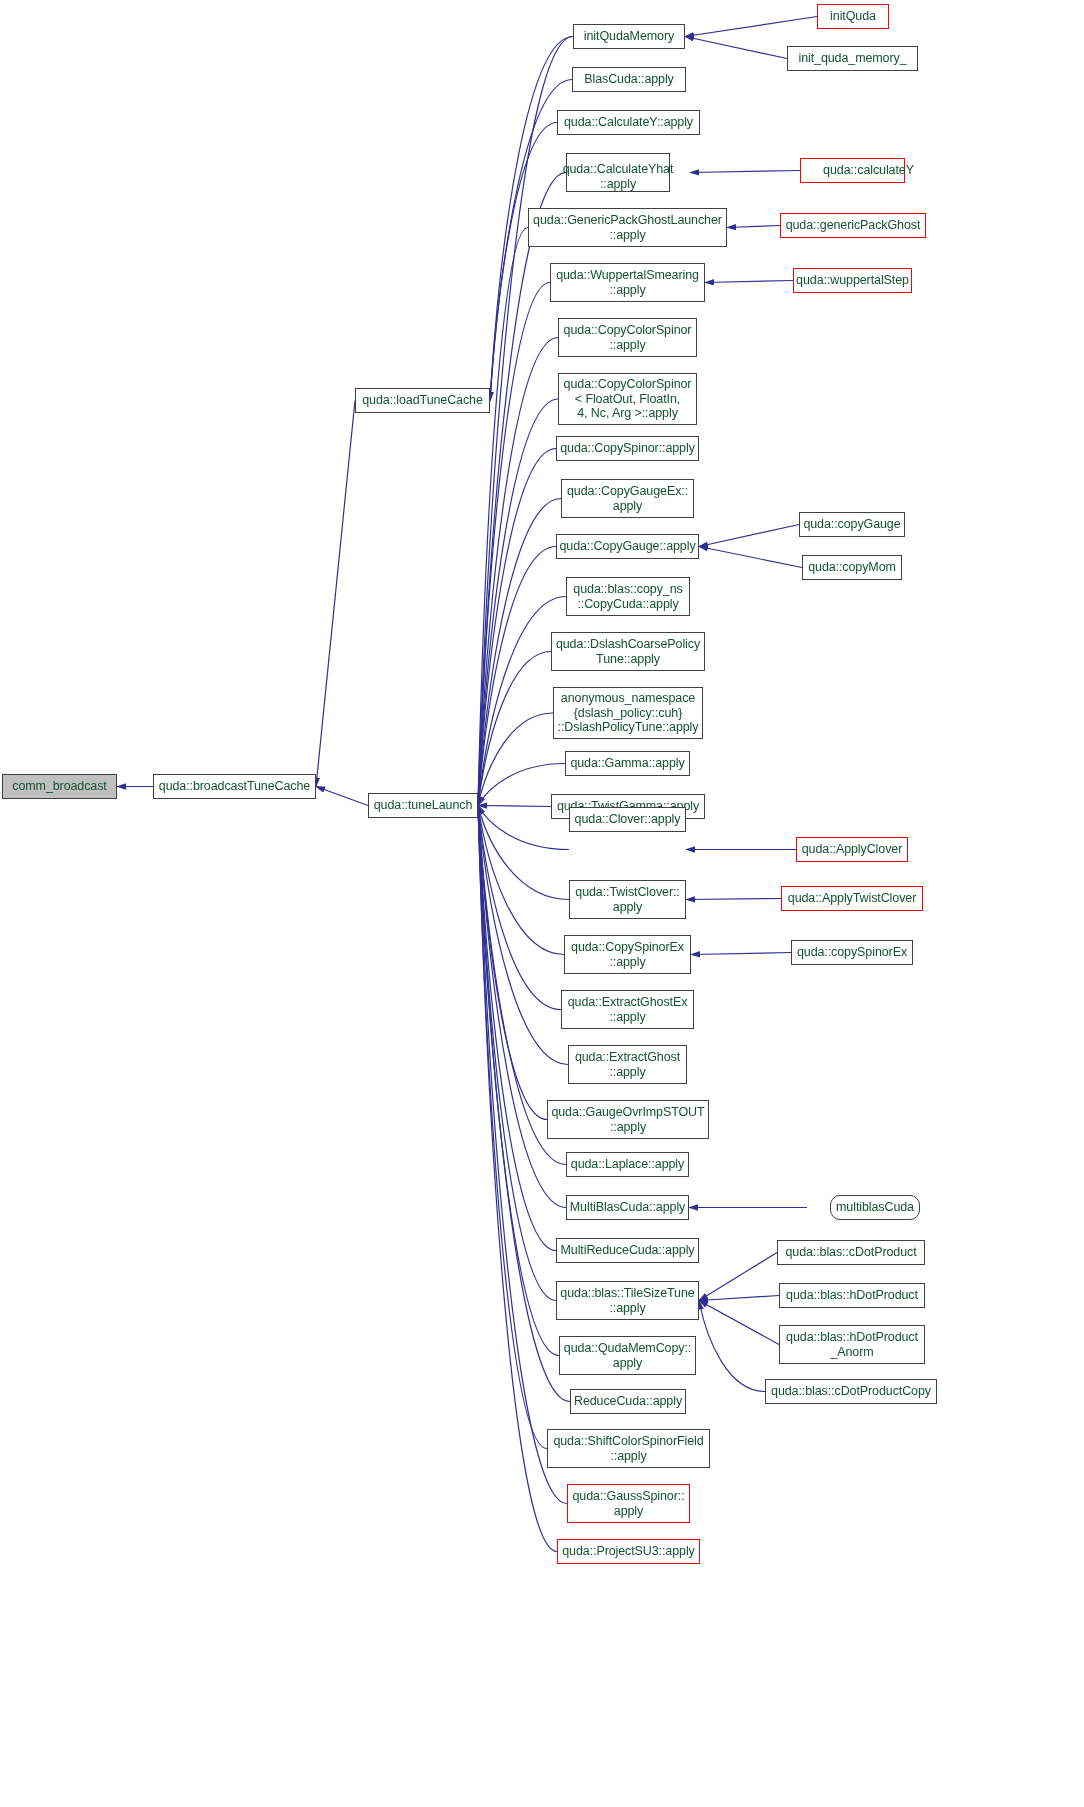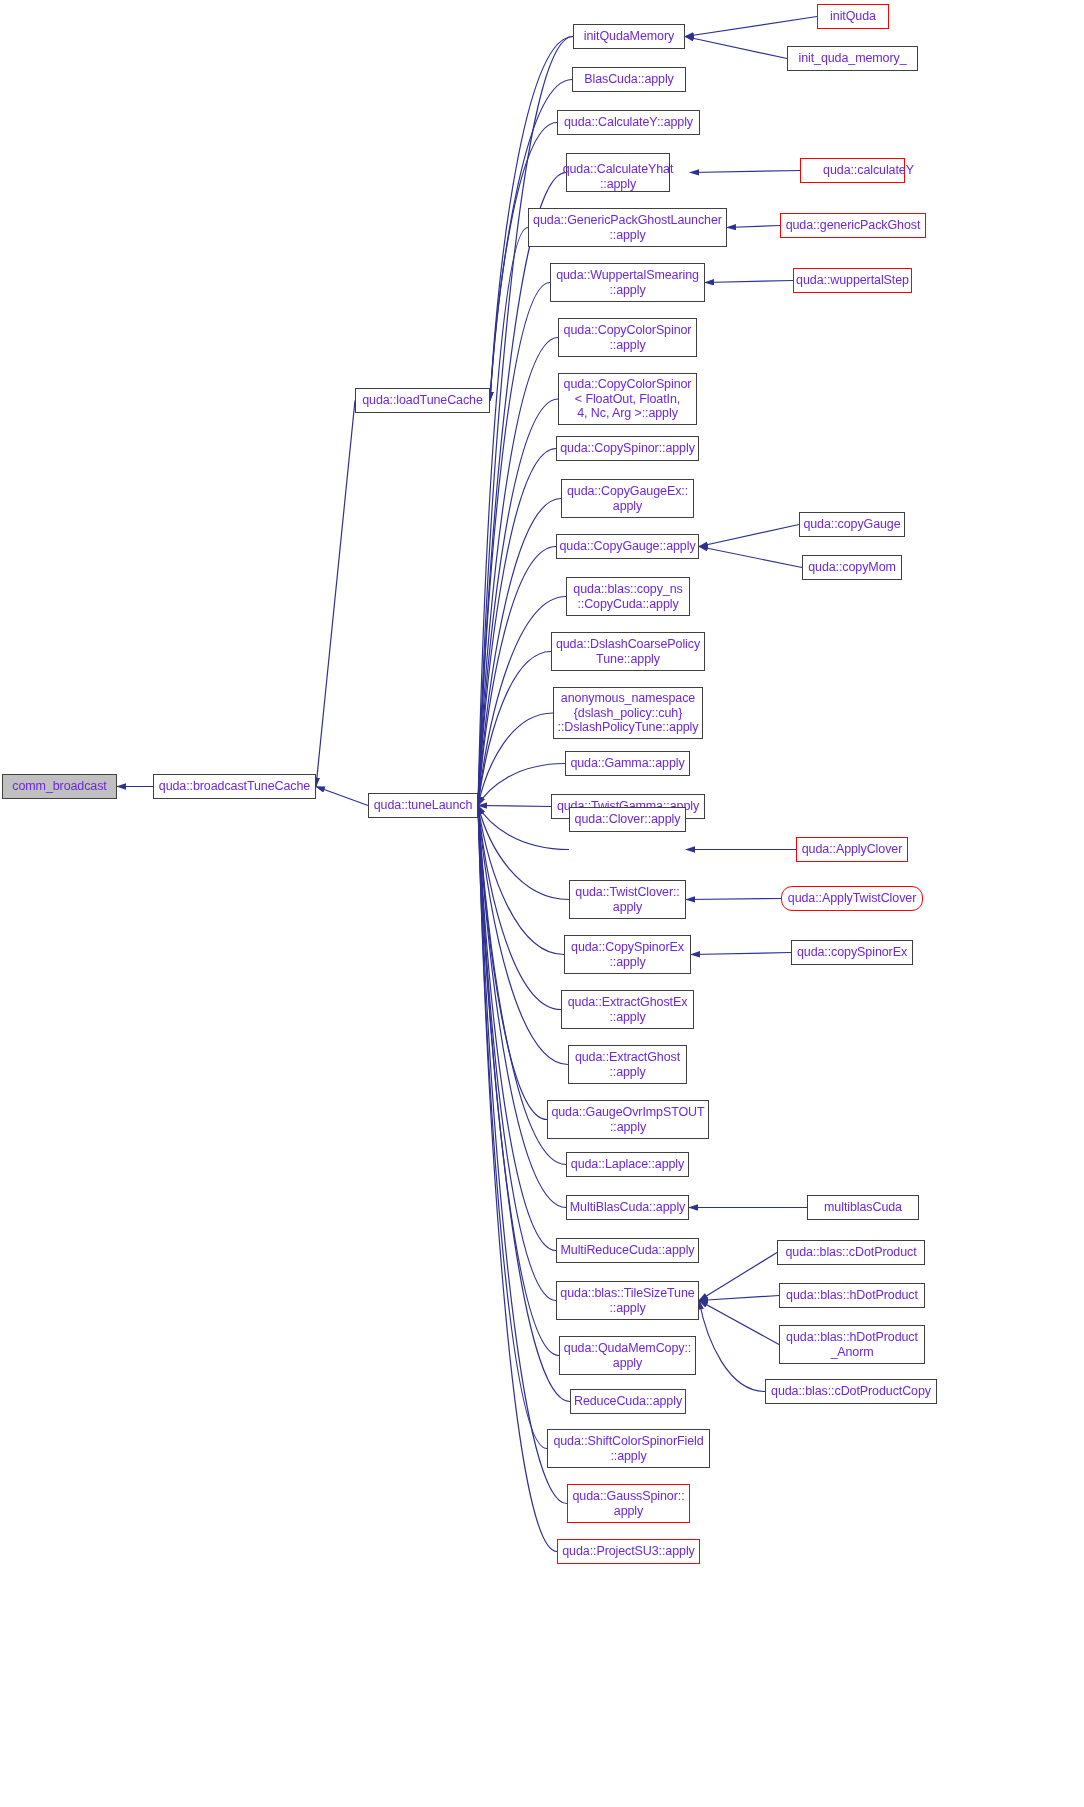--- a/index.html
+++ b/index.html
@@ -24,21 +24,21 @@
   }
   .node {
     position: absolute;
     box-sizing: border-box;
     display: flex;
     align-items: center;
     justify-content: center;
     text-align: center;
     background: #ffffff;
     border: 1px solid #404040;
-    color: #6d28d9;
+    color: #14532d;
     font-size: 12.5px;
     line-height: 14.5px;
     white-space: pre;
     letter-spacing: -0.1px;
   }
   .node.red {
     border-color: #ff0000;
   }
   .node.gray {
     background: #c0c0c0;
@@ -169,22 +169,22 @@
 apply</span></div>
       <div class="node red" style="left: 557px; top: 1539px; width: 143px; height: 25px;"><span class="node-label">quda::ProjectSU3::apply</span></div>
       <div class="node red" style="left: 817px; top: 4px; width: 72px; height: 25px;"><span class="node-label">initQuda</span></div>
       <div class="node" style="left: 787px; top: 46px; width: 131px; height: 25px;"><span class="node-label">init_quda_memory_</span></div>
       <div class="node red" style="left: 800px; top: 158px; width: 105px; height: 25px; padding-left: 32px;"><span class="node-label">quda::calculateY</span></div>
       <div class="node red" style="left: 780px; top: 213px; width: 146px; height: 25px;"><span class="node-label">quda::genericPackGhost</span></div>
       <div class="node red" style="left: 793px; top: 268px; width: 119px; height: 25px;"><span class="node-label">quda::wuppertalStep</span></div>
       <div class="node" style="left: 799px; top: 512px; width: 106px; height: 25px;"><span class="node-label">quda::copyGauge</span></div>
       <div class="node" style="left: 802px; top: 555px; width: 100px; height: 25px;"><span class="node-label">quda::copyMom</span></div>
       <div class="node red" style="left: 796px; top: 837px; width: 112px; height: 25px;"><span class="node-label">quda::ApplyClover</span></div>
-      <div class="node red" style="left: 781px; top: 886px; width: 142px; height: 25px; border-radius: 11px;"><span class="node-label">quda::ApplyTwistClover</span></div>
+      <div class="node red" style="left: 781px; top: 886px; width: 142px; height: 25px;"><span class="node-label">quda::ApplyTwistClover</span></div>
       <div class="node" style="left: 791px; top: 940px; width: 122px; height: 25px;"><span class="node-label">quda::copySpinorEx</span></div>
-      <div class="node" style="left: 807px; top: 1195px; width: 112px; height: 25px;"><span class="node-label">multiblasCuda</span></div>
+      <div class="node" style="left: 830px; top: 1195px; width: 90px; height: 25px; border-radius: 10px;"><span class="node-label">multiblasCuda</span></div>
       <div class="node" style="left: 777px; top: 1240px; width: 148px; height: 25px;"><span class="node-label">quda::blas::cDotProduct</span></div>
       <div class="node" style="left: 779px; top: 1283px; width: 146px; height: 25px;"><span class="node-label">quda::blas::hDotProduct</span></div>
       <div class="node" style="left: 779px; top: 1325px; width: 146px; height: 39px;"><span class="node-label">quda::blas::hDotProduct
 _Anorm</span></div>
       <div class="node" style="left: 765px; top: 1379px; width: 172px; height: 25px;"><span class="node-label">quda::blas::cDotProductCopy</span></div>
     </div>
 </div>
 
 </body></html>

